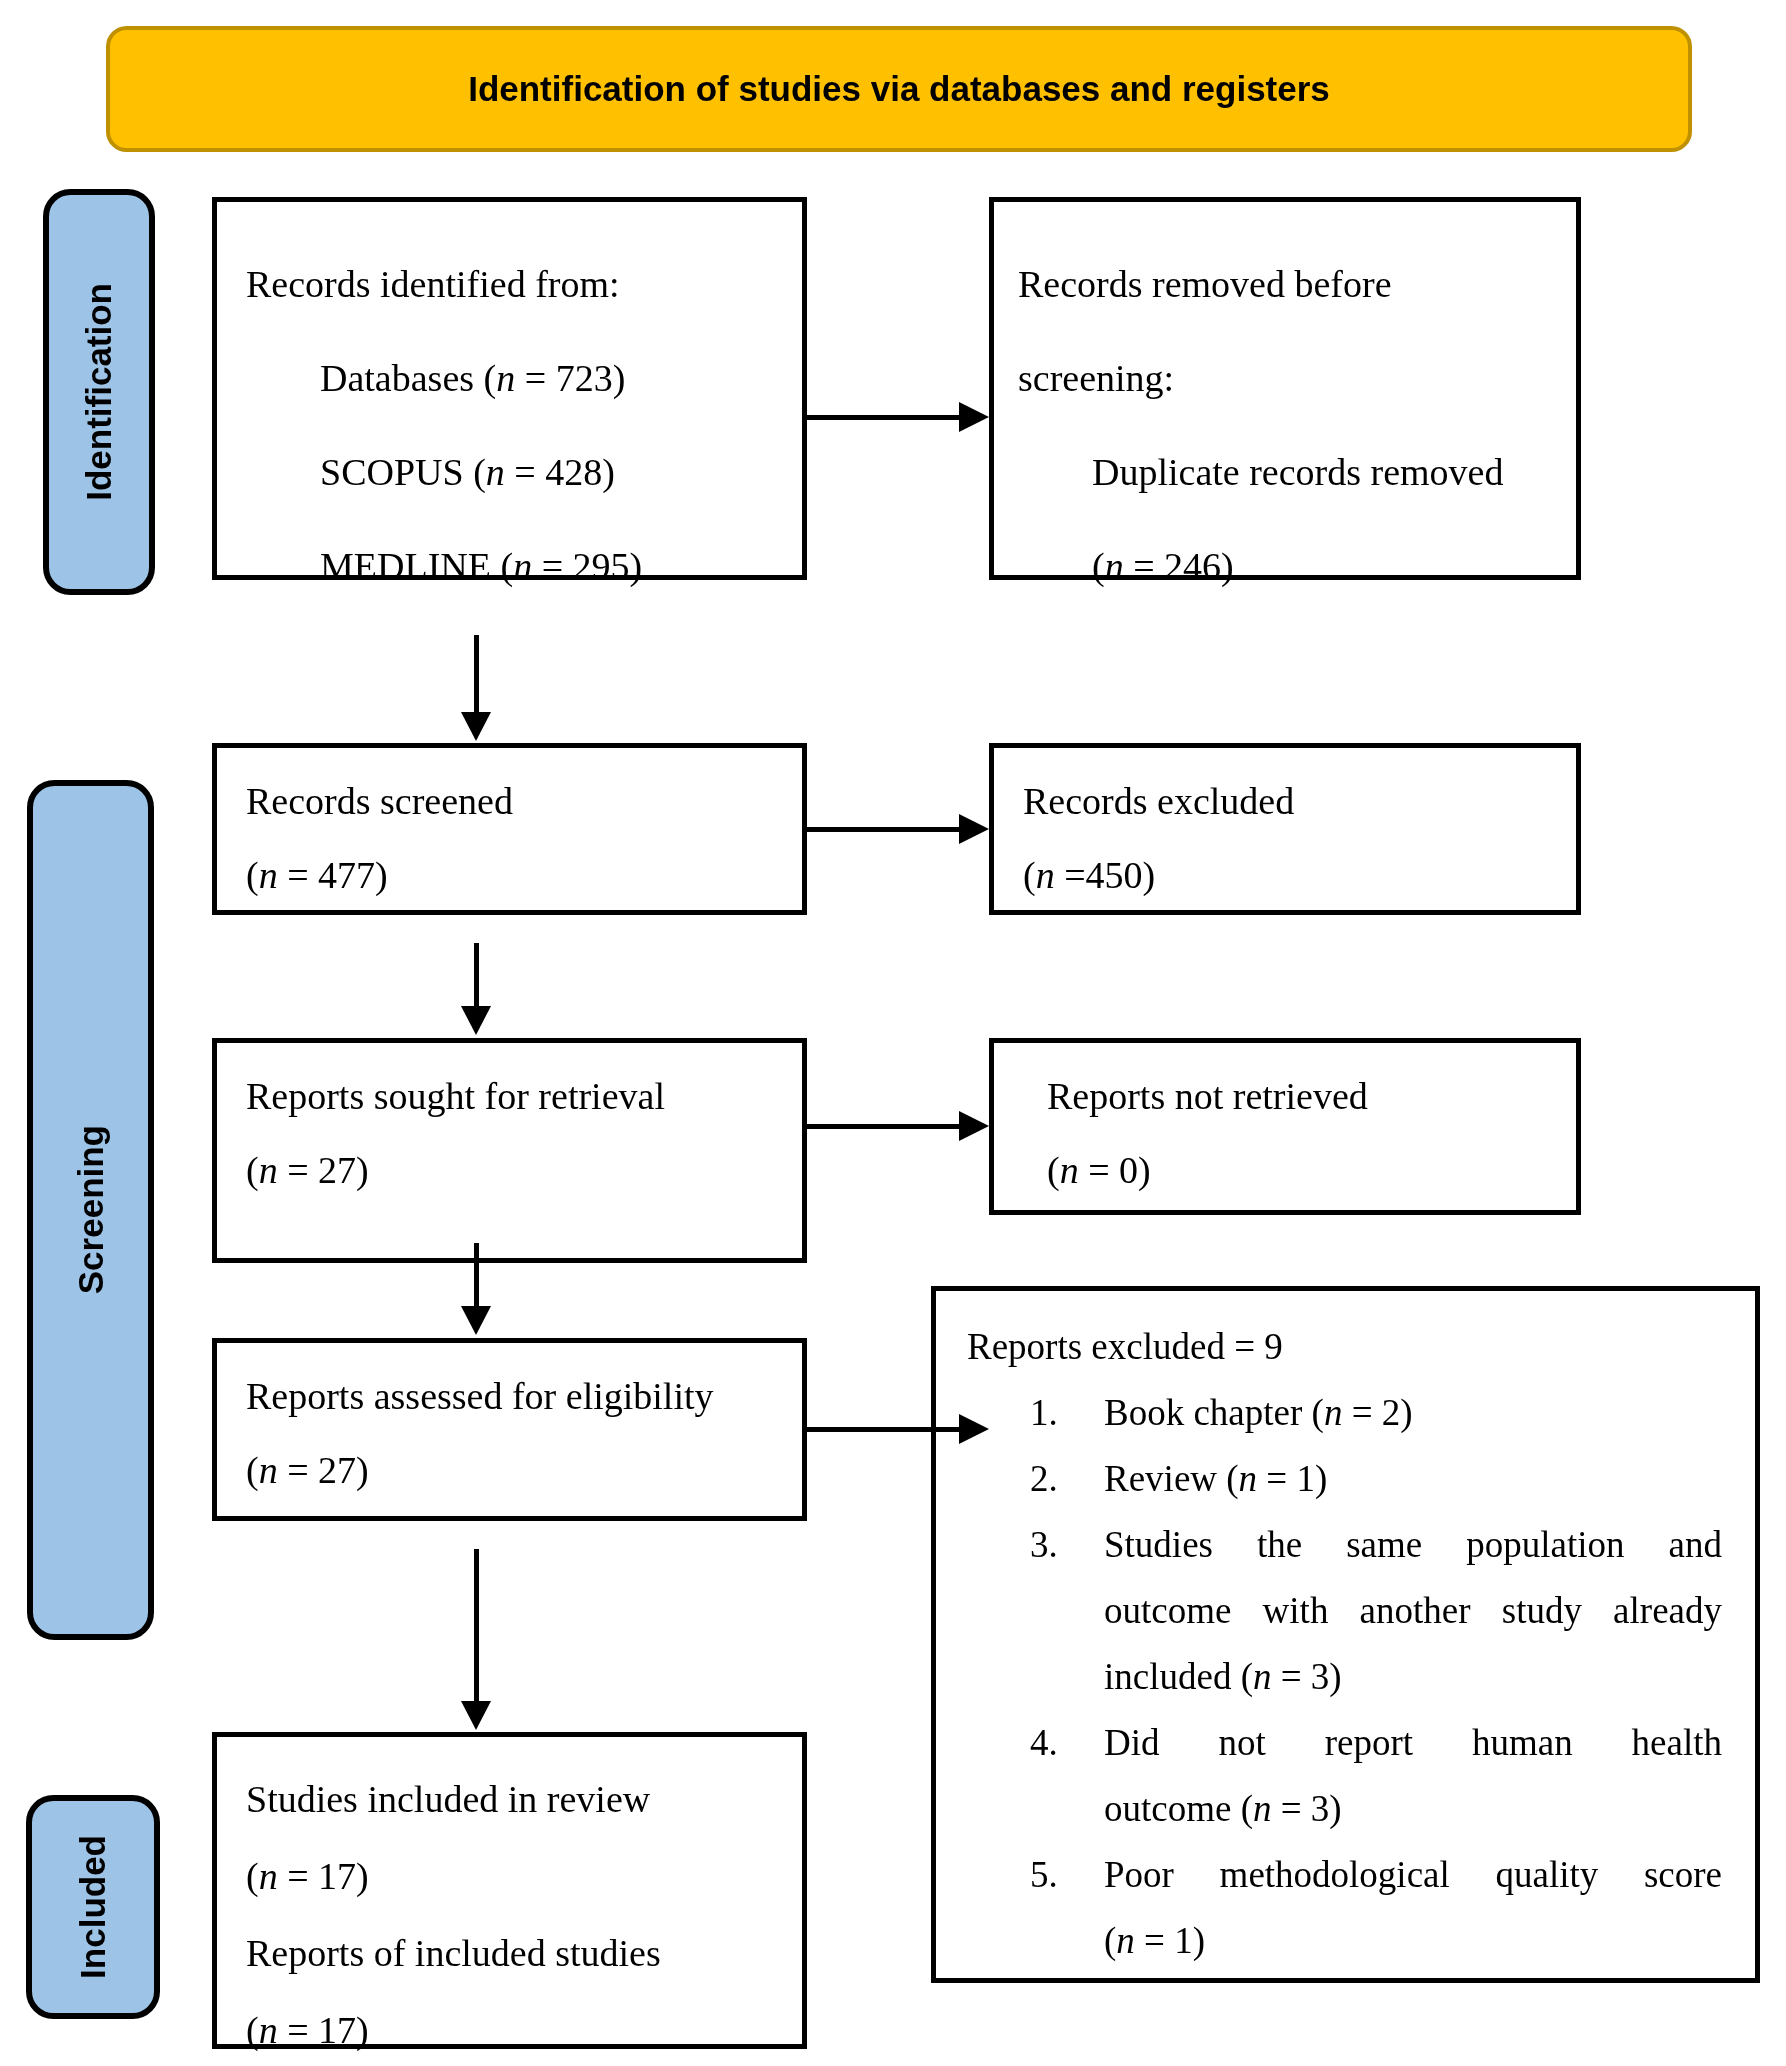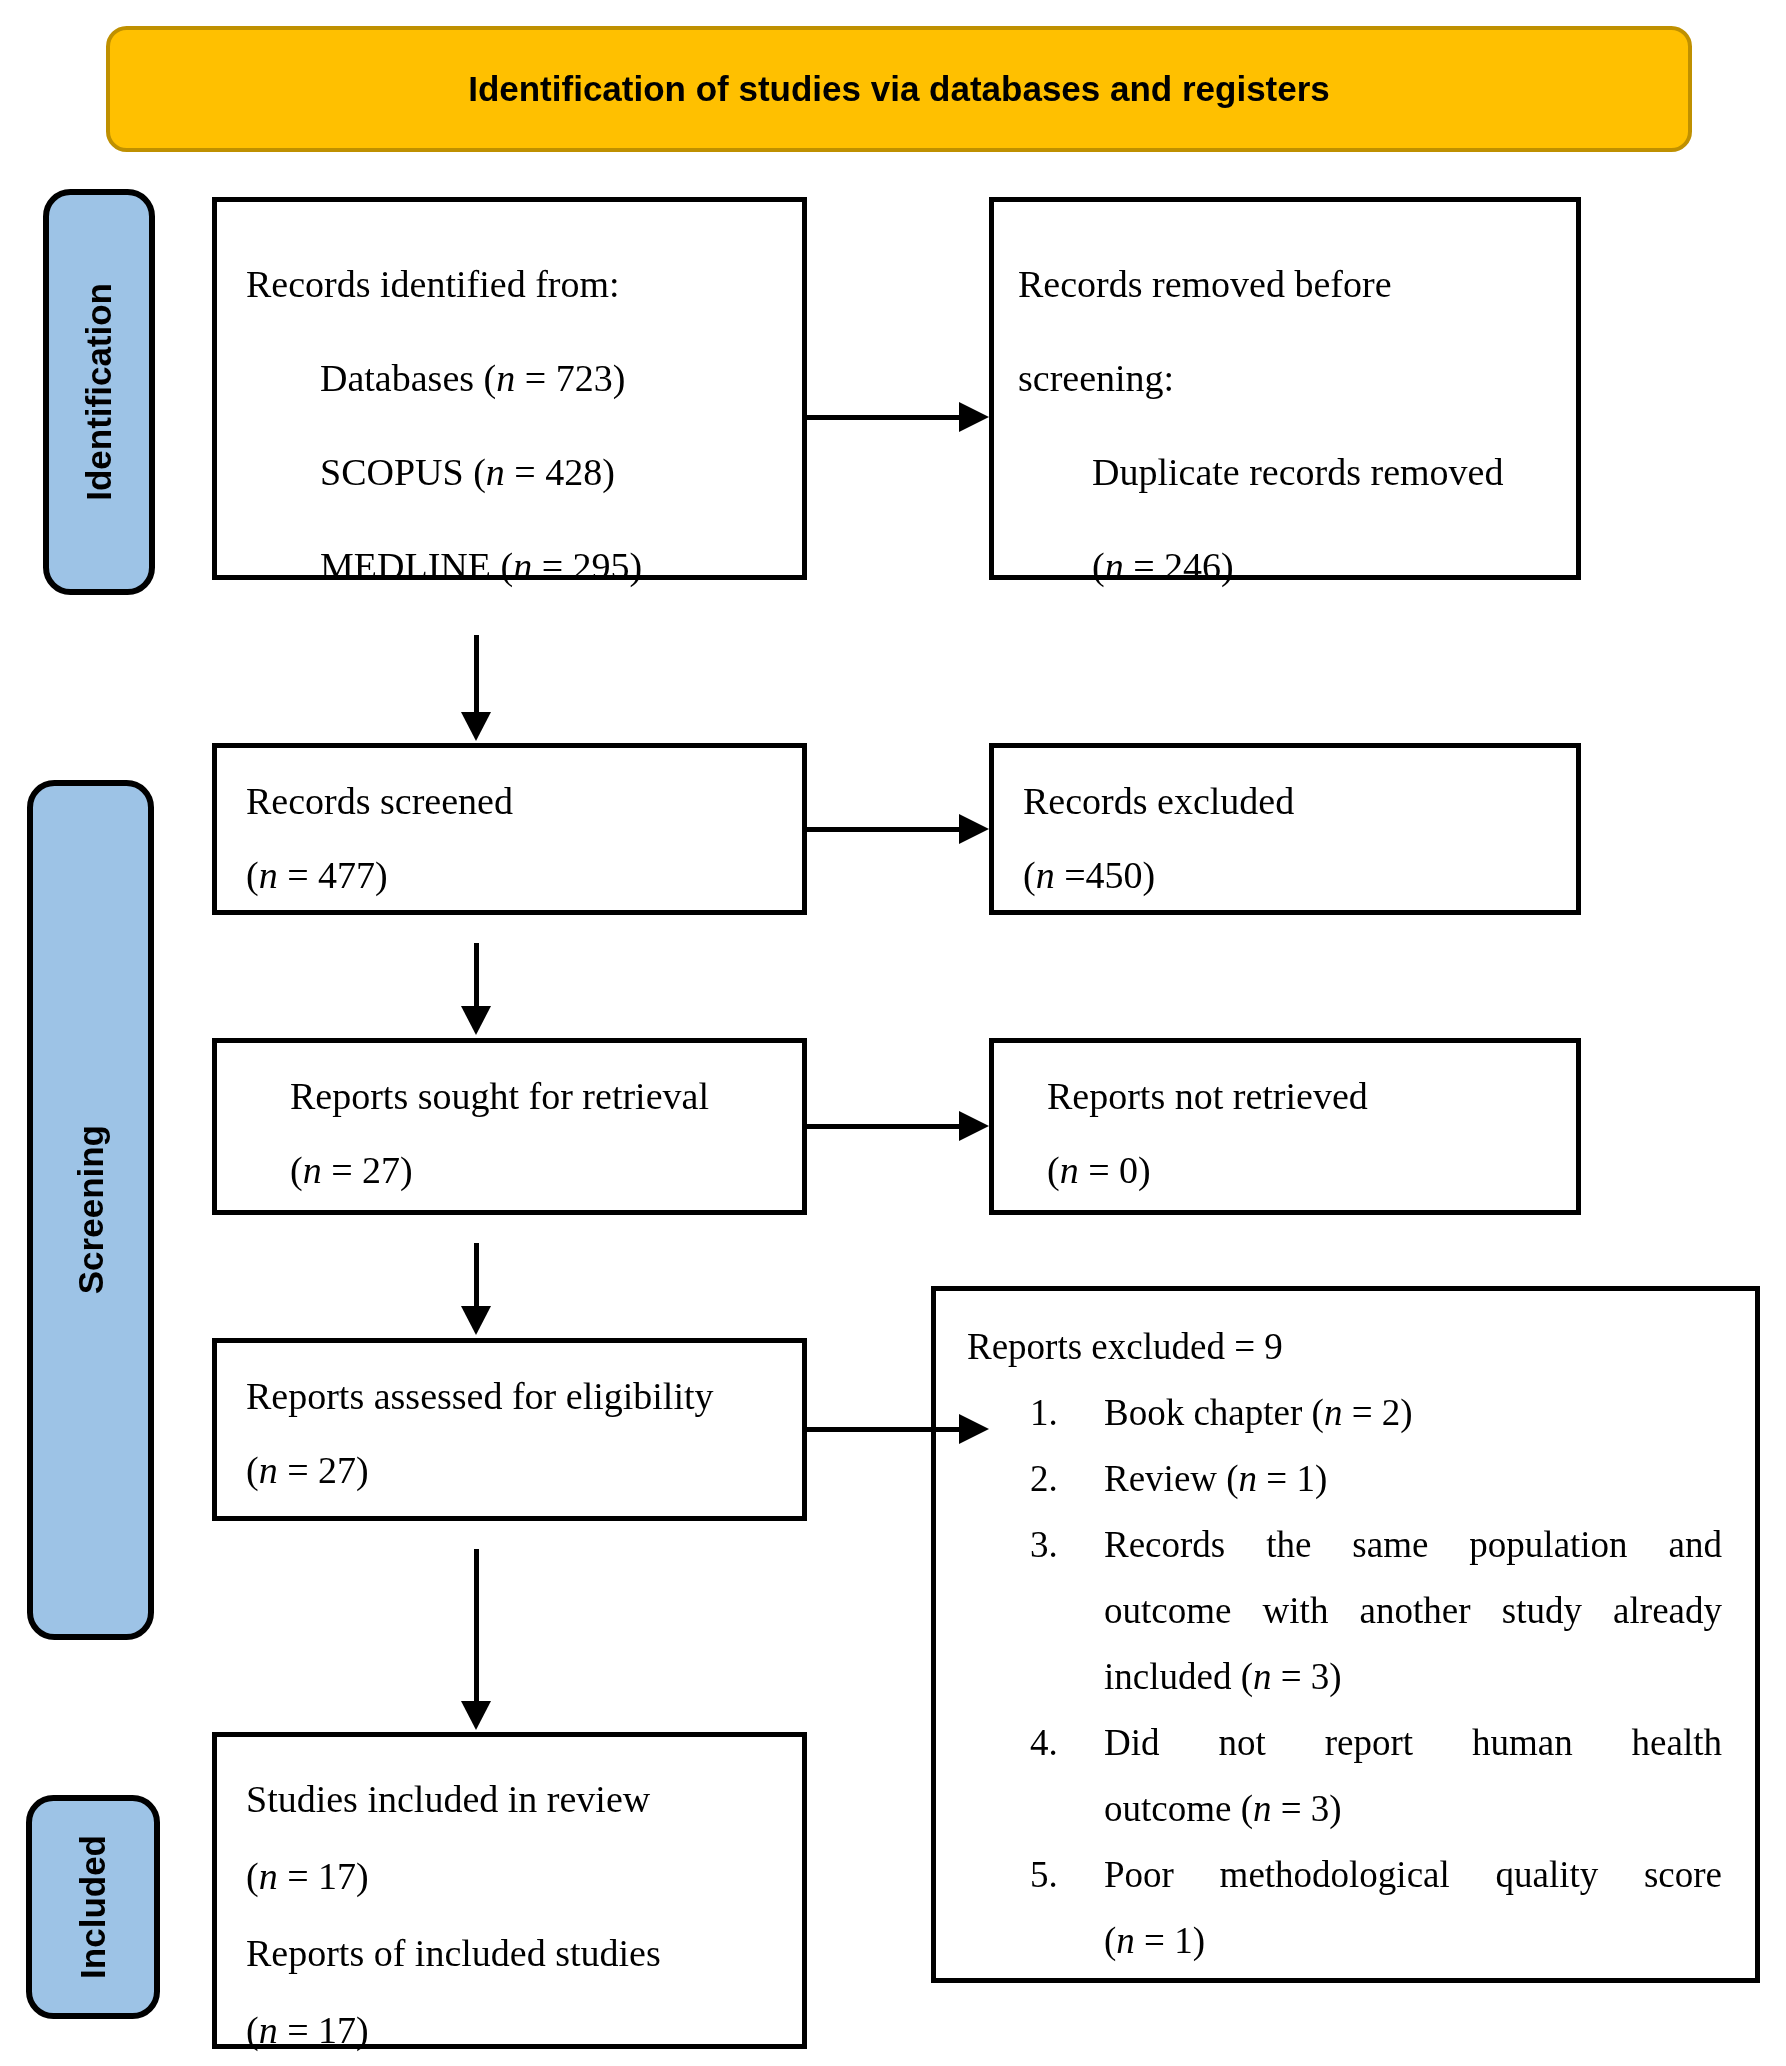--- a/index.html
+++ b/index.html
@@ -40,21 +40,21 @@
     position:absolute; background:#fff; border:5.7px solid #000;
     box-sizing:border-box; font-size:38px; line-height:74px;
   }
   .fbox .pad{padding:16px 17px 0 29px;}
   #box-identified{left:212px; top:197px; width:595px; height:383px; line-height:94px;}
   #box-identified .pad{padding-top:35px;}
   #box-removed{left:989px; top:197px; width:592px; height:383px; line-height:94px;}
   #box-removed .pad{padding-top:35px;padding-left:24px;}
   #box-screened{left:212px; top:743px; width:595px; height:172px;}
   #box-excluded{left:989px; top:743px; width:592px; height:172px;}
-  #box-sought{left:212px; top:1038px; width:595px; height:177px;padding-left:44px;}
+  #box-sought{left:212px; top:1038px; width:595px; height:225px;}
   #box-notretrieved{left:989px; top:1038px; width:592px; height:177px;padding-left:24px;}
   #box-assessed{left:212px; top:1338px; width:595px; height:183px;}
   #box-included{left:212px; top:1732px; width:595px; height:317px; line-height:77px;}
   #box-included .pad{padding-top:24px;}
   #box-reports-excluded{left:931px; top:1286px; width:829px; height:697px; font-size:37px; line-height:66px;}
   #box-reports-excluded .pad{padding:23px 33px 0 31px;}
   .indent{margin-left:74px;}
   
   .bb-item{display:flex; margin-left:63px;}
   .bb-num{width:74px; flex:0 0 74px;}
@@ -152,21 +152,21 @@
       </div>
       <div class="bb-item">
         <span class="bb-num">2.</span>
         <div class="bb-lines">
           <div>Review (<i>n</i> = 1)</div>
         </div>
       </div>
       <div class="bb-item">
         <span class="bb-num">3.</span>
         <div class="bb-lines">
-          <div class="just">Records the same population and</div>
+          <div class="just">Studies the same population and</div>
           <div class="just">outcome with another study already</div>
           <div>included (<i>n</i> = 3)</div>
         </div>
       </div>
       <div class="bb-item">
         <span class="bb-num">4.</span>
         <div class="bb-lines">
           <div class="just">Did not report human health</div>
           <div>outcome (<i>n</i> = 3)</div>
         </div>

